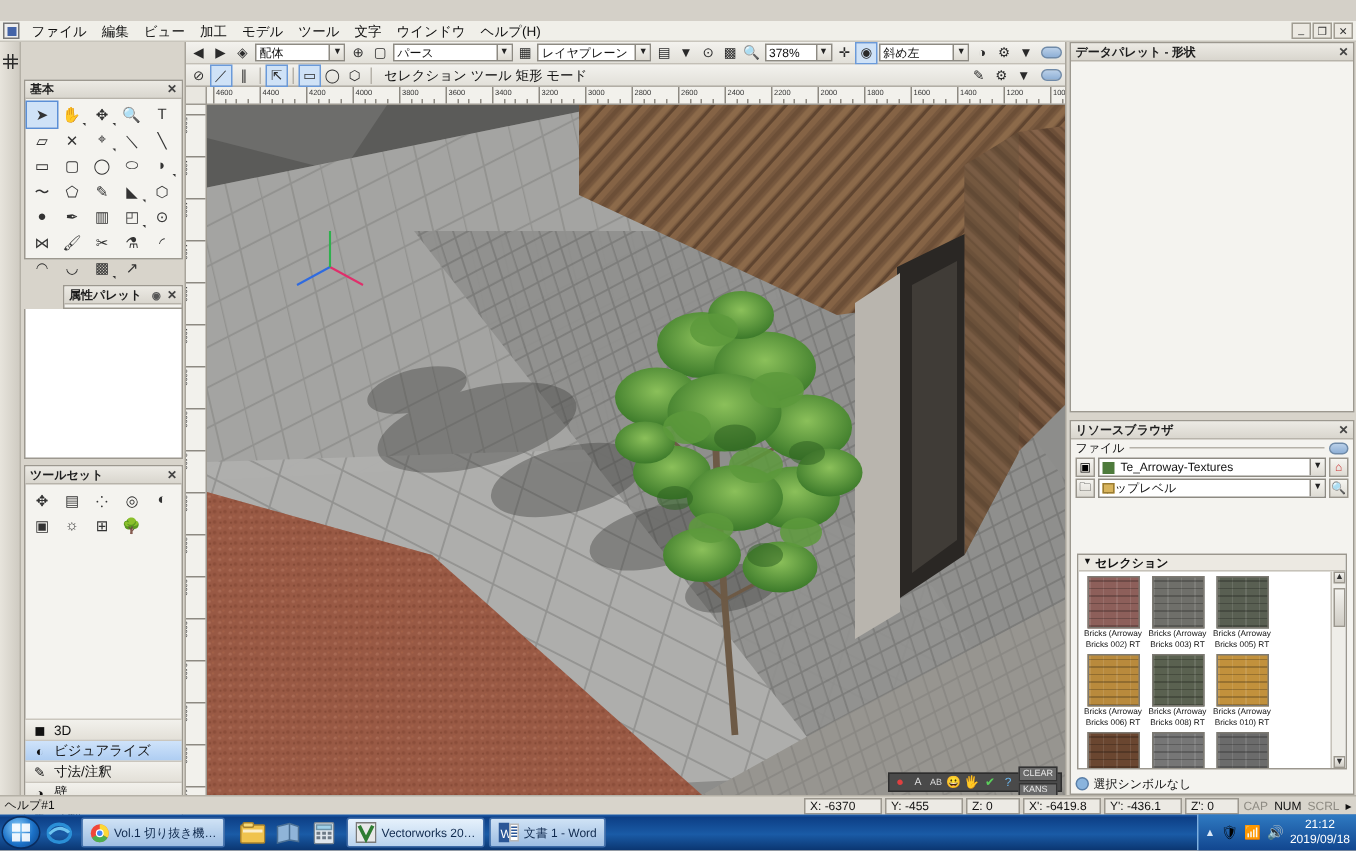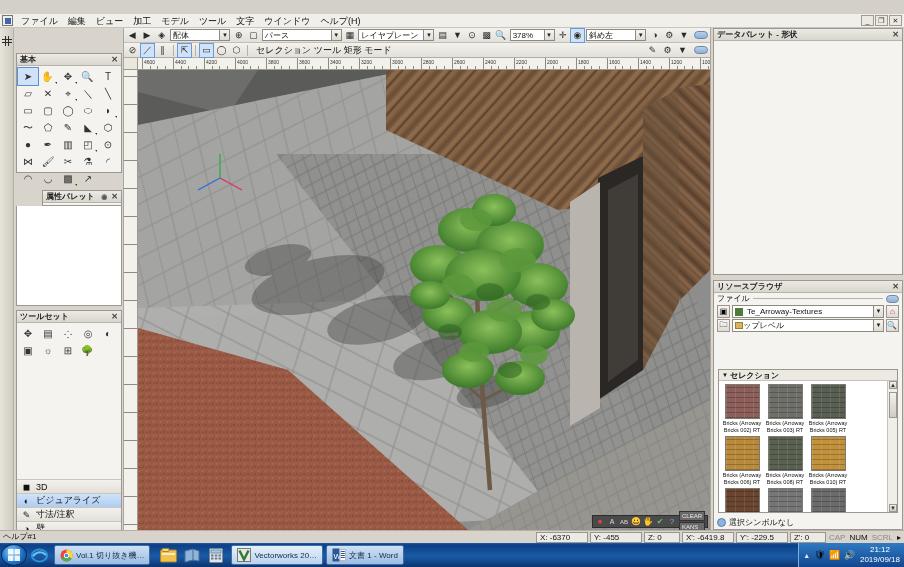--- a/index.html
+++ b/index.html
@@ -887,21 +887,21 @@
     </div>
   </div>
 
   <div class="helpbar">
     <span class="helptext">ヘルプ#1</span>
     <div class="coordstrip">
       <span class="coordbox">X: -6370</span>
       <span class="coordbox">Y: -455</span>
       <span class="coordbox" style="min-width:36px">Z: 0</span>
       <span class="coordbox">X': -6419.8</span>
-      <span class="coordbox">Y': -229.5</span>
+      <span class="coordbox">Y': -436.1</span>
       <span class="coordbox" style="min-width:36px">Z': 0</span>
       <span class="capbox">CAP</span>
       <span class="capbox on">NUM</span>
       <span class="capbox">SCRL</span>
       <span class="capbox on">▸</span>
     </div>
   </div>
 
   <div class="taskbar">
     <div class="startorb">

